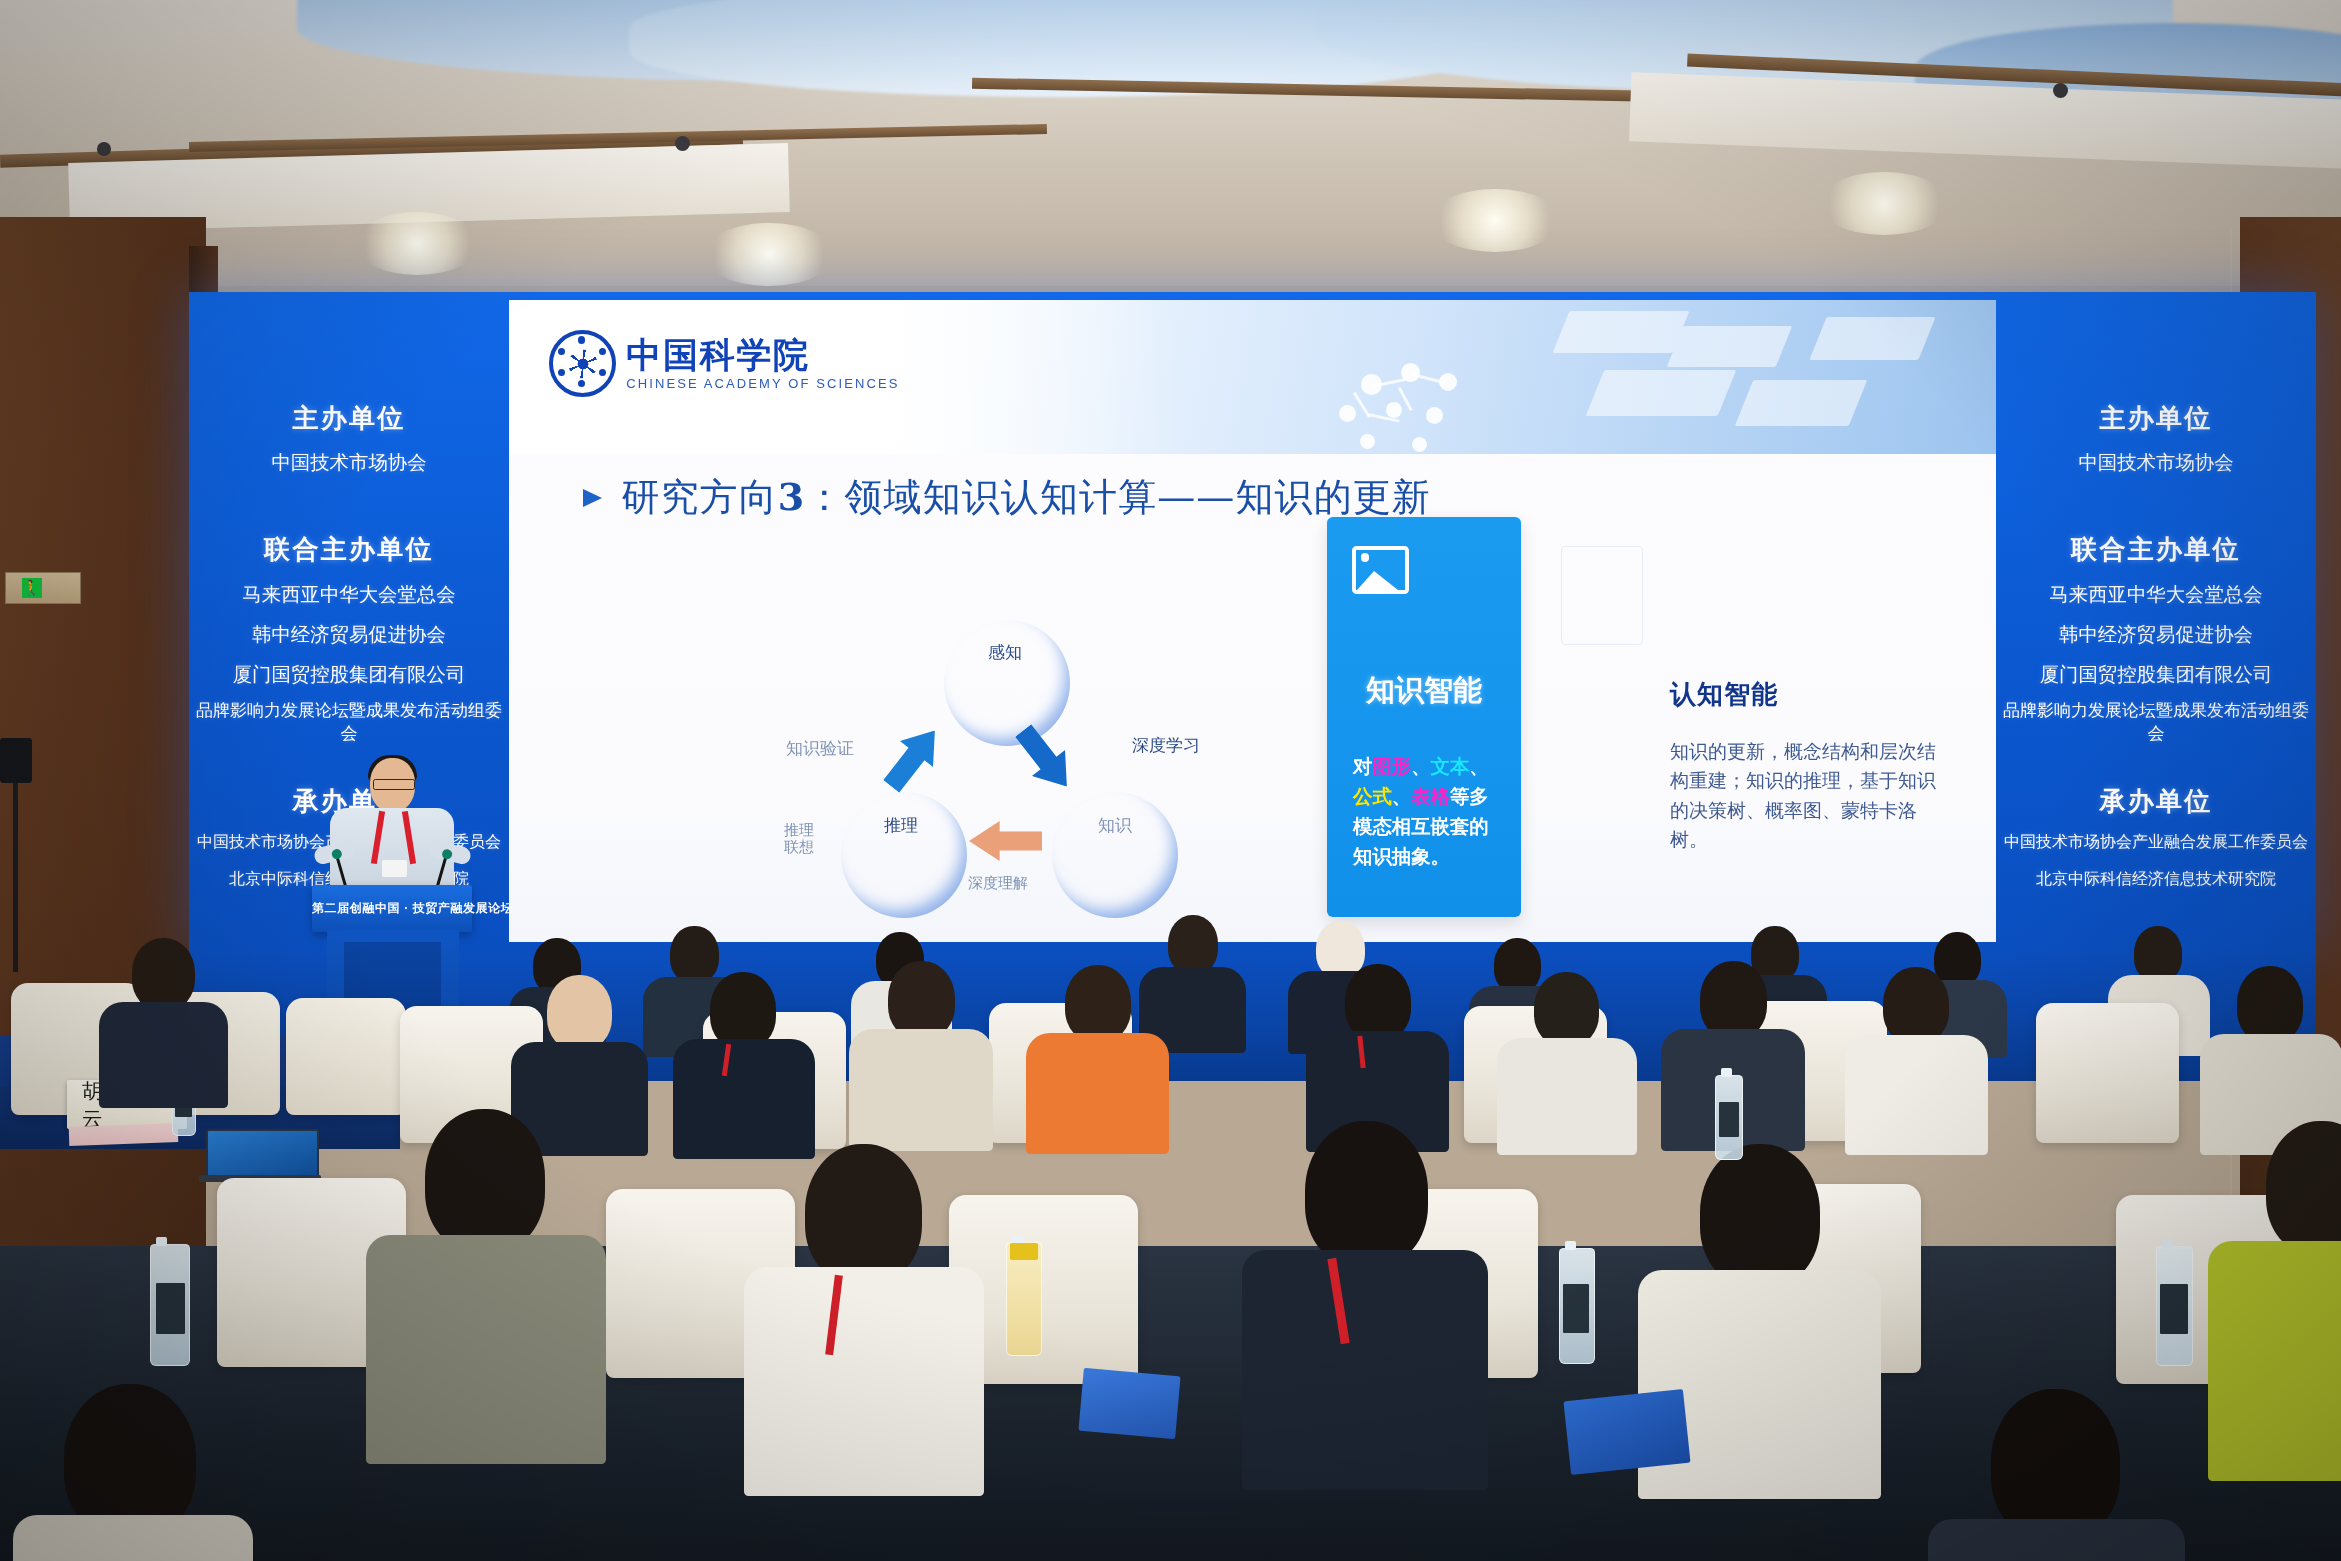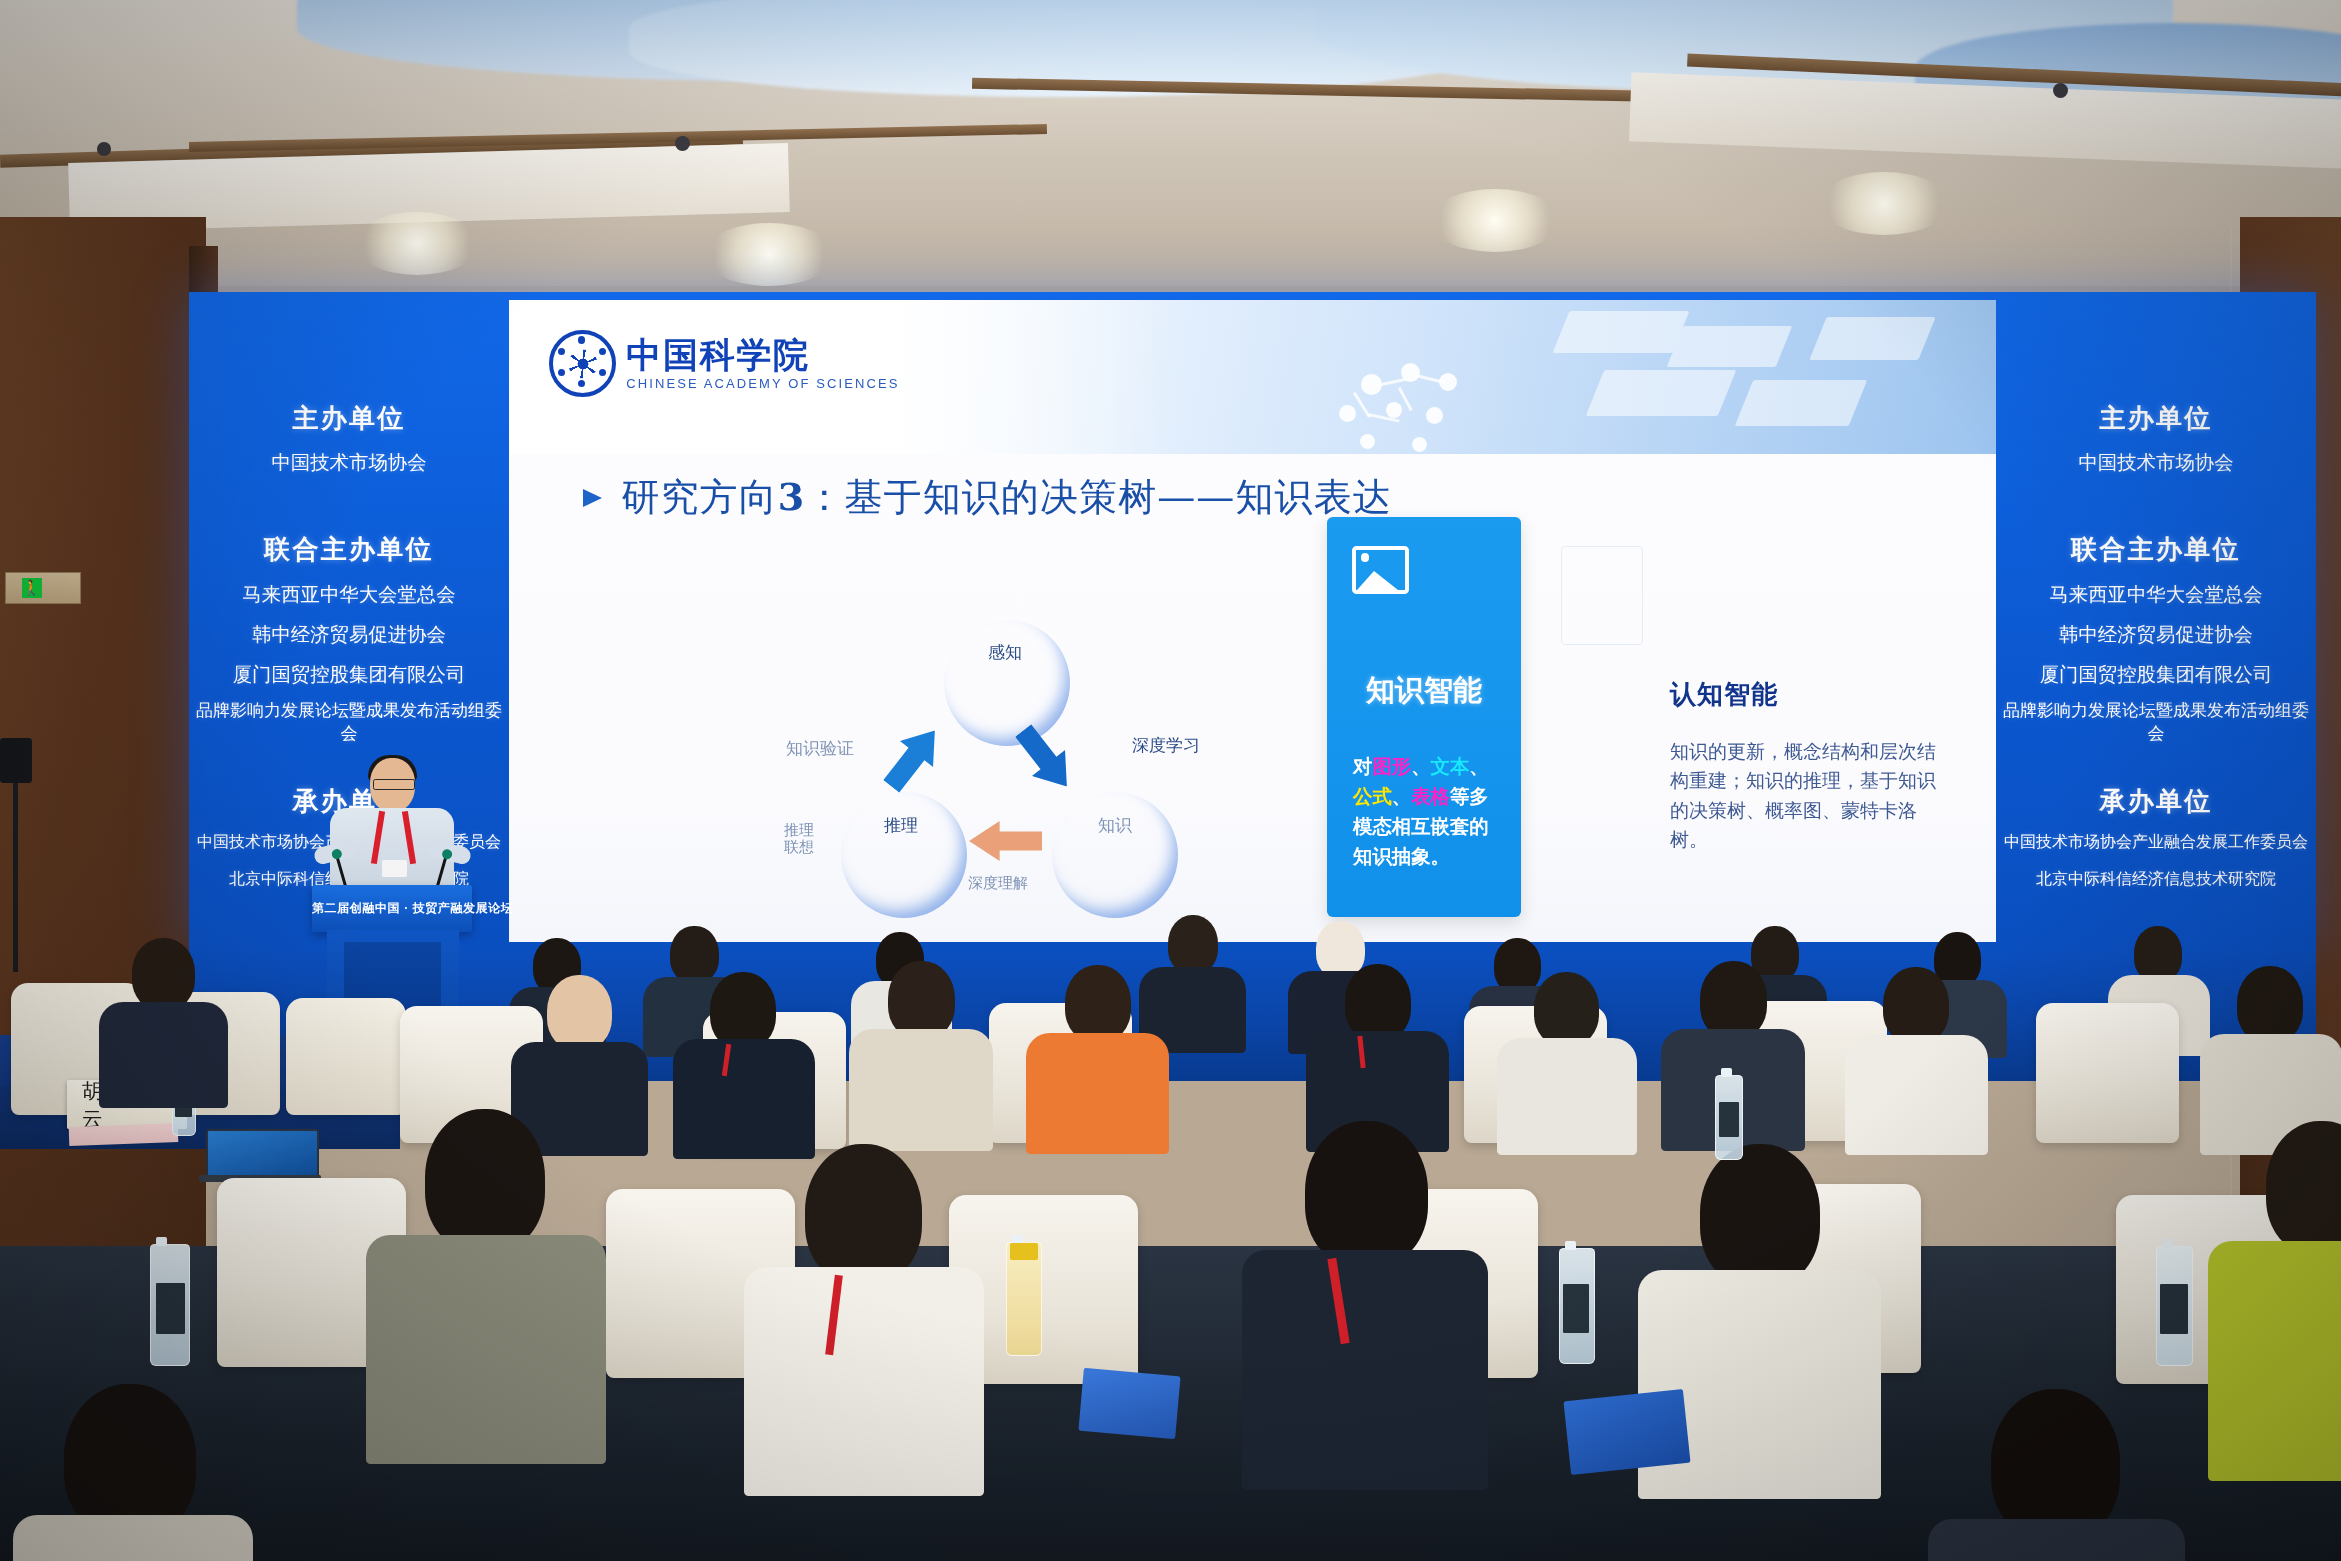--- a/index.html
+++ b/index.html
@@ -303,21 +303,21 @@
         </div>
         <div>
           <div class="cas-txt-cn">中国科学院</div>
           <div class="cas-txt-en">CHINESE ACADEMY OF SCIENCES</div>
         </div>
       </div>
 
       <div class="slide-title">
         <span class="tri"></span>
         <span class="slide-title-txt">
-          <span>研究方向</span><b>3</b><span>：基于知识的决策树——知识表达</span>
+          <span>研究方向</span><b>3</b><span>：领域知识认知计算——知识的更新</span>
         </span>
       </div>
 
       <div class="cycle">
         <div class="cres" style="left:189px;top:0;"></div>
         <div class="cres" style="left:86px;top:172px;"></div>
         <div class="cres" style="left:297px;top:172px;"></div>
 
         <div class="cyc-lbl dark" style="left:233px;top:20.6px;">感知</div>
         <div class="cyc-lbl dark" style="left:377px;top:114px;">深度学习</div>

